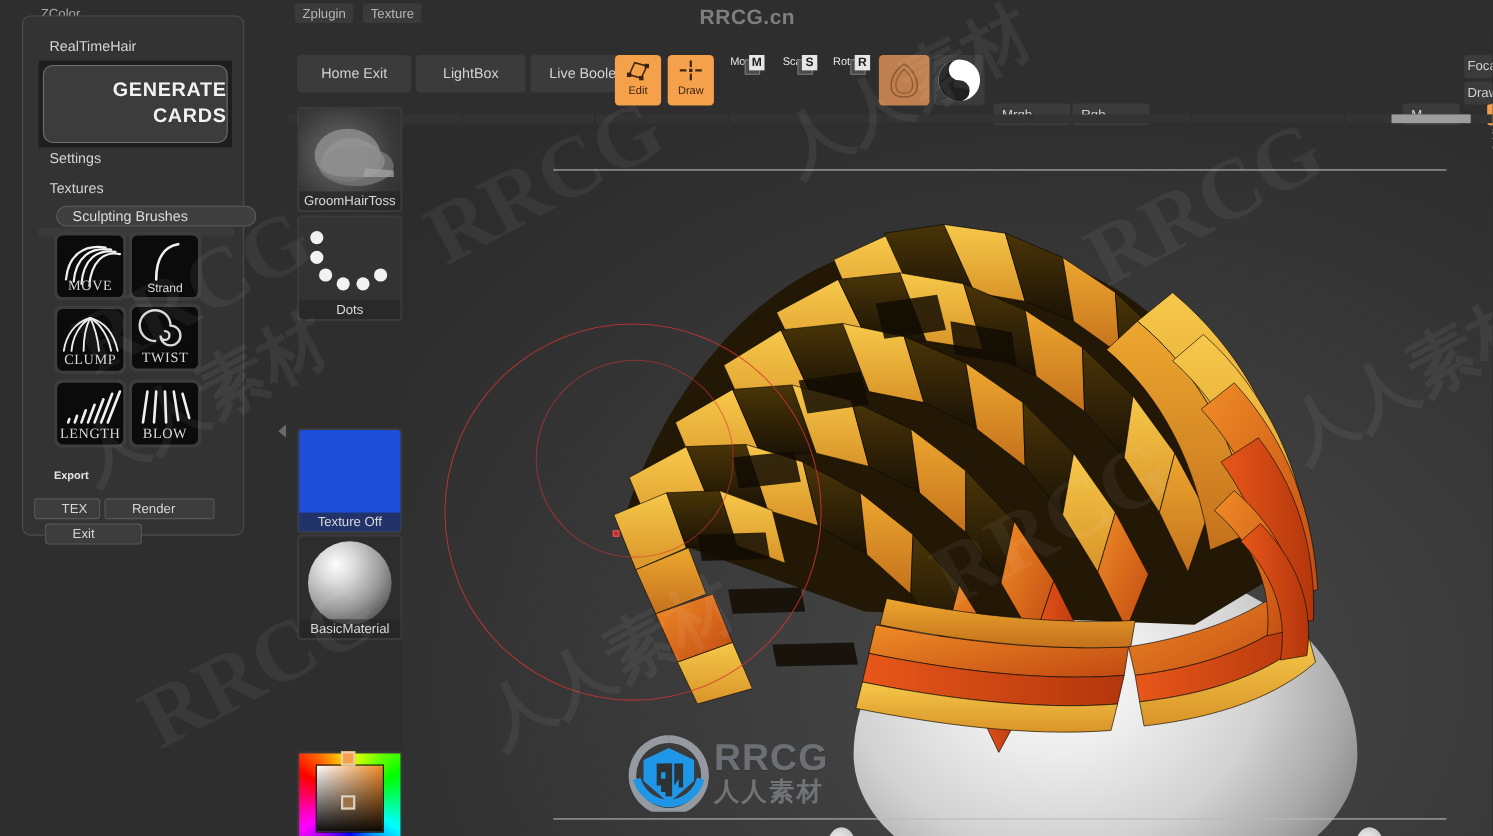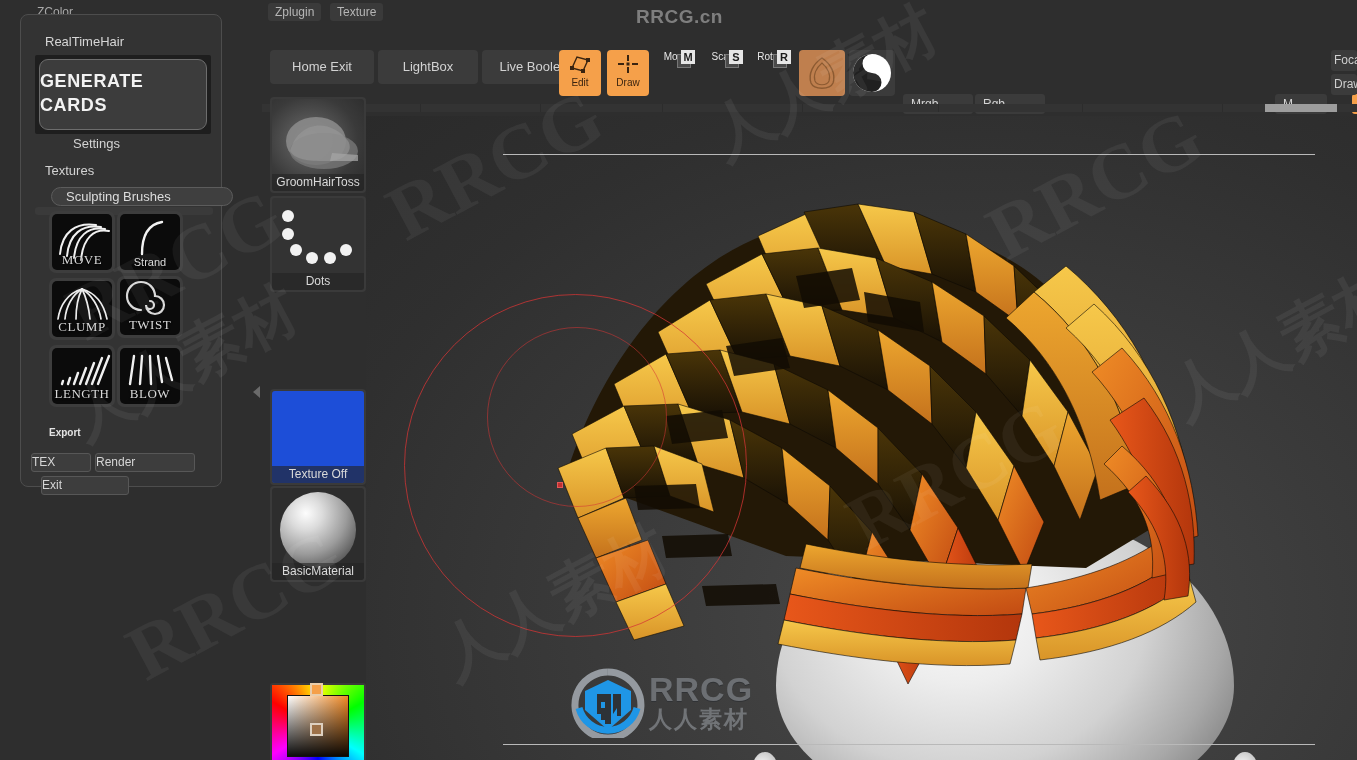--- a/index.html
+++ b/index.html
@@ -155,27 +155,27 @@
   .pp-title{
     position:absolute; left:24px; top:19px; font-size:13px; color:#d6d6d6;
   }
   .gen-wrap{
     position:absolute; left:14px; top:40px; width:176px; height:79px;
     background:#1e1e1e; border-radius:2px;
   }
   .gen-cards{
     position:absolute; left:4px; top:4px; width:168px; height:71px;
     background:#3c3c3c; border:1px solid #6d6d6d; border-radius:9px;
-    color:#f2f2f2; text-align:left; font-size:18px; font-weight:bold;
-    letter-spacing:.6px; padding-top:9px; line-height:24px;
+    color:#f2f2f2; text-align:right; font-size:18px; font-weight:bold;
+    letter-spacing:.6px; padding-top:9px; line-height:24px;padding-left:41px;
   }
   .pp-item{
     position:absolute; left:24px; font-size:13px; color:#d3d3d3;
   }
-  #pSettings{ top:121px;margin-left:28px; }
+  #pSettings{ top:121px; }
   #pTextures{ top:148px;text-align:right; }
   .pp-bar{
     position:absolute; left:30px; top:172px; width:182px; height:19px;
     background:#3f3f3f; border:1px solid #5c5c5c; border-radius:10px;
     font-size:13px; color:#dcdcdc; line-height:18px; padding-left:14px;
   }
   .pp-subbar{
     position:absolute; left:14px; top:192px; width:178px; height:8px;
     background:#3a3a3a; border-radius:3px;
   }
@@ -204,21 +204,21 @@
   #bLength{ left:20px;  top:134px;}
   #bBlow  { left:88px;  top:134px;}
 
   .pp-export{
     position:absolute; left:28px; top:412px; font-size:10px;
     color:#e4e4e4; font-weight:bold;
   }
   .pp-btn{
     position:absolute; height:19px; border-radius:3px;
     background:#3d3d3d; border:1px solid #575757;
-    font-size:12px; line-height:17px; color:#d6d6d6; padding-left:0;
+    font-size:12px; line-height:17px; color:#d6d6d6; padding-left:24px;
   }
   #pTex   { left:10px; top:438px; width:60px; }
   #pRender{ left:74px; top:438px; width:100px; }
   #pExit  { left:20px; top:461px; width:88px; }
 
   
   .leftcol{ position:absolute; left:270px; top:97px; width:96px; height:663px; }
   .palcell{
     position:absolute; left:0; width:96px;
     background:#3a3a3a; border-radius:4px; padding:2px;

